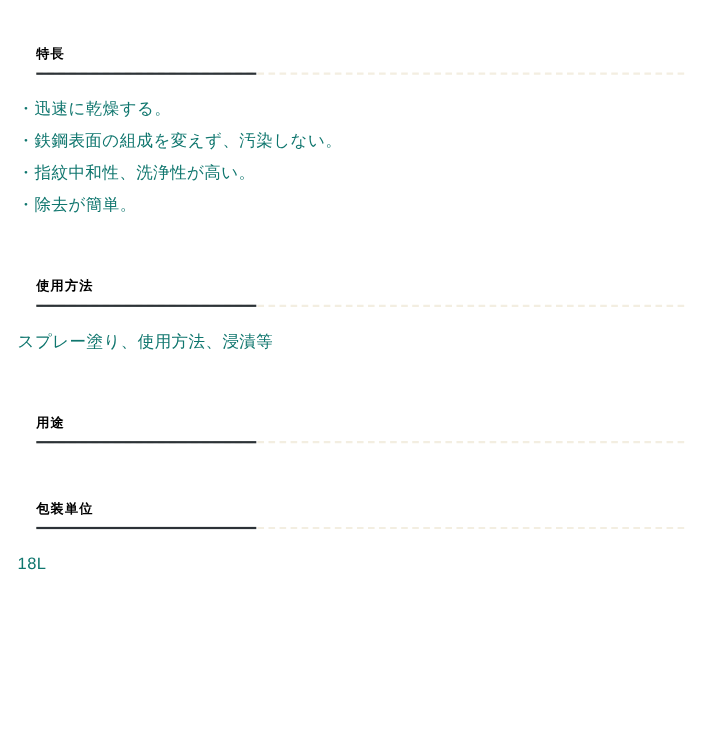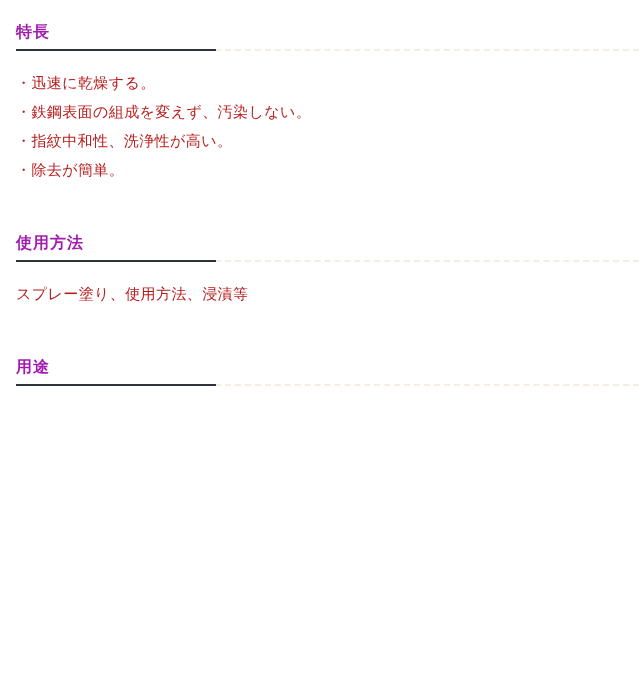--- a/index.html
+++ b/index.html
@@ -21,48 +21,48 @@
       background: #ffffff;
     }
     .sec {
       margin: 0 0 47px 0;
     }
     .sec:last-child {
       margin-bottom: 0;
     }
     .sec-heading {
       position: relative;
-      margin: 0;
+      margin: 17px;
       padding: 0 0 5px 0;
-      font-size: 16px;
+      font-size: 12px;
       line-height: 24px;
       font-weight: 700;
       letter-spacing: 1px;
-      color: #a21caf;
+      color: #000000;
       border-bottom: 2px dashed #f3eee1;
     }
     
     .sec-heading::after {
       content: "";
       position: absolute;
       left: 0;
       bottom: -2px;
       width: 200px;
       height: 2px;
       background: #2c3237;
     }
     .sec-body {
       margin-top: 17px;
     }
     .line {
       margin: 0;
       font-size: 15px;
       line-height: 29px;
       letter-spacing: 0.4px;
-      color: #b91c1c;
+      color: #0f766e;
     }
   </style>
 </head>
 <body>
 
 <main class="page">
 
   <section class="sec">
     <h2 class="sec-heading">特長</h2>
     <div class="sec-body">
@@ -80,14 +80,20 @@
     </div>
   </section>
 
   <section class="sec">
     <h2 class="sec-heading">用途</h2>
   </section>
 
   <section class="sec">
   </section>
 
+  <section class="sec">
+    <h2 class="sec-heading">包装単位</h2>
+    <div class="sec-body">
+      <p class="line">18L</p>
+    </div>
+  </section>
 
 </main>
 
 </body></html>

